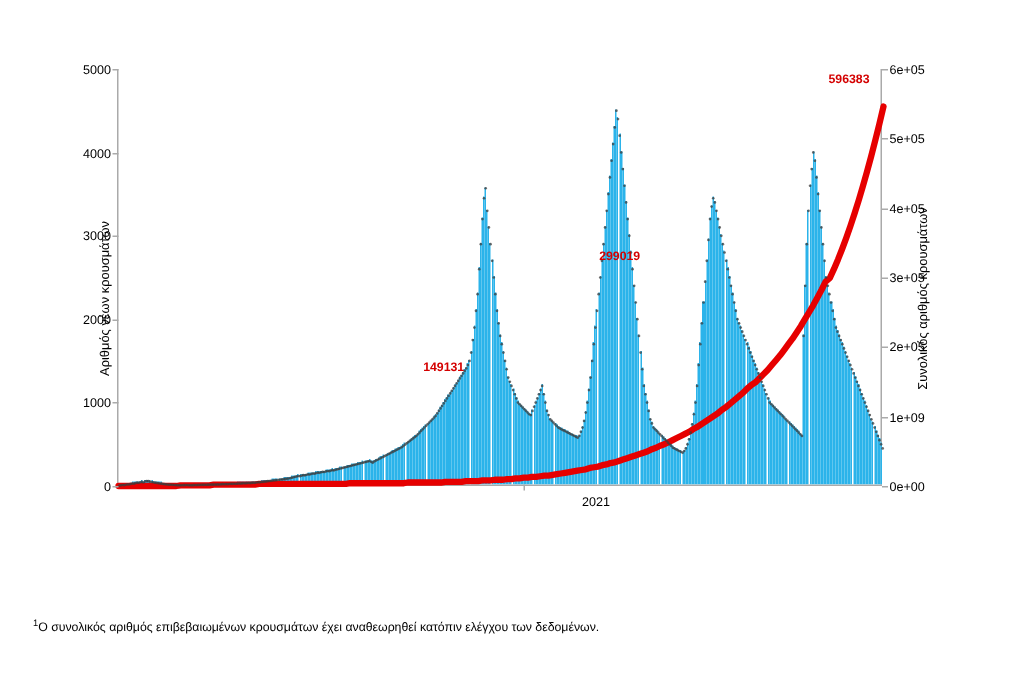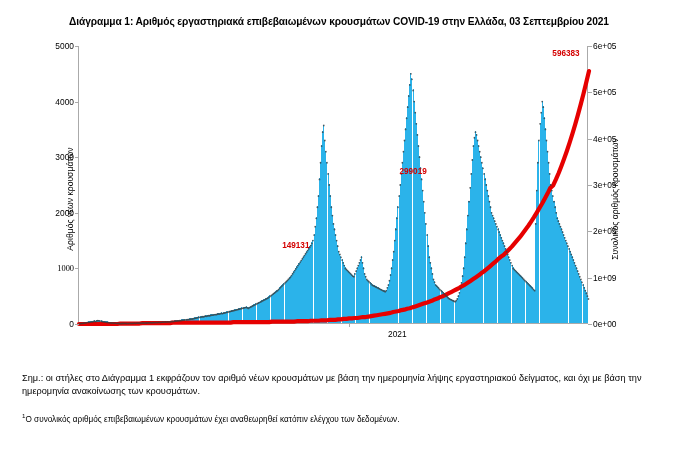--- a/index.html
+++ b/index.html
@@ -165,21 +165,20 @@
   .sup {
     font-size: 6.2px;
     vertical-align: super;
   }
 </style>
 </head>
 <body>
 
 <div class="page">
 
-  <div class="chart-title">Διάγραμμα 1: Αριθμός εργαστηριακά επιβεβαιωμένων κρουσμάτων COVID-19 στην Ελλάδα, 03 Σεπτεμβρίου 2021</div>
 
   <div class="chart-area">
 
     <div class="axis-title-left">Αριθμός νέων κρουσμάτων</div>
     <div class="axis-title-right">Συνολικός αριθμός κρουσμάτων</div>
 
     <div class="plot" id="plot">
       <div class="axis-right"></div>
       <div class="bars" id="bars">
           <div class="bar" style="left:0.00px;width:1.02px;height:0.60px;"></div>
@@ -1131,21 +1130,21 @@
           <circle cx="505.16" cy="241.86" r="0.9" fill="#3c3c3c" opacity="0.75"></circle>
           <circle cx="506.23" cy="244.64" r="0.9" fill="#3c3c3c" opacity="0.75"></circle>
           <circle cx="507.31" cy="247.42" r="0.9" fill="#3c3c3c" opacity="0.75"></circle>
           <circle cx="508.39" cy="250.20" r="0.9" fill="#3c3c3c" opacity="0.75"></circle>
           <circle cx="509.46" cy="252.98" r="0.9" fill="#3c3c3c" opacity="0.75"></circle>
         </svg>
       <div id="yaxis-left">
           <div class="ytick-left" style="top:278.0px;"></div>
           <div class="ylabel-left" style="top:278.0px;">0</div>
           <div class="ytick-left" style="top:222.4px;"></div>
-          <div class="ylabel-left" style="top:222.4px;font-family:Liberation Serif, serif;">1000</div>
+          <div class="ylabel-left" style="top:222.4px;">1000</div>
           <div class="ytick-left" style="top:166.8px;"></div>
           <div class="ylabel-left" style="top:166.8px;">2000</div>
           <div class="ytick-left" style="top:111.2px;"></div>
           <div class="ylabel-left" style="top:111.2px;">3000</div>
           <div class="ytick-left" style="top:55.6px;"></div>
           <div class="ylabel-left" style="top:55.6px;">4000</div>
           <div class="ytick-left" style="top:0.0px;"></div>
           <div class="ylabel-left" style="top:0.0px;">5000</div>
         </div>
       <div id="yaxis-right">
@@ -1169,16 +1168,15 @@
           <div class="xtick-label" style="left:270.3px;margin-left:48px;">2021</div>
         </div>
       <div id="annots">
           <div class="annot" style="left:216.8px;top:199.0px;">149131</div>
           <div class="annot" style="left:334.1px;top:125.1px;">299019</div>
           <div class="annot" style="left:487.0px;top:6.7px;">596383</div>
         </div>
     </div>
   </div>
 
-  <div class="note note-1">Σημ.: οι στήλες στο Διάγραμμα 1 εκφράζουν τον αριθμό νέων κρουσμάτων με βάση την ημερομηνία λήψης εργαστηριακού δείγματος, και όχι με βάση την ημερομηνία ανακοίνωσης των κρουσμάτων.</div>
   <div class="note note-2"><span class="sup">1</span><span>Ο συνολικός αριθμός επιβεβαιωμένων κρουσμάτων έχει αναθεωρηθεί κατόπιν ελέγχου των δεδομένων.</span></div>
 
 </div>
 
 </body></html>

